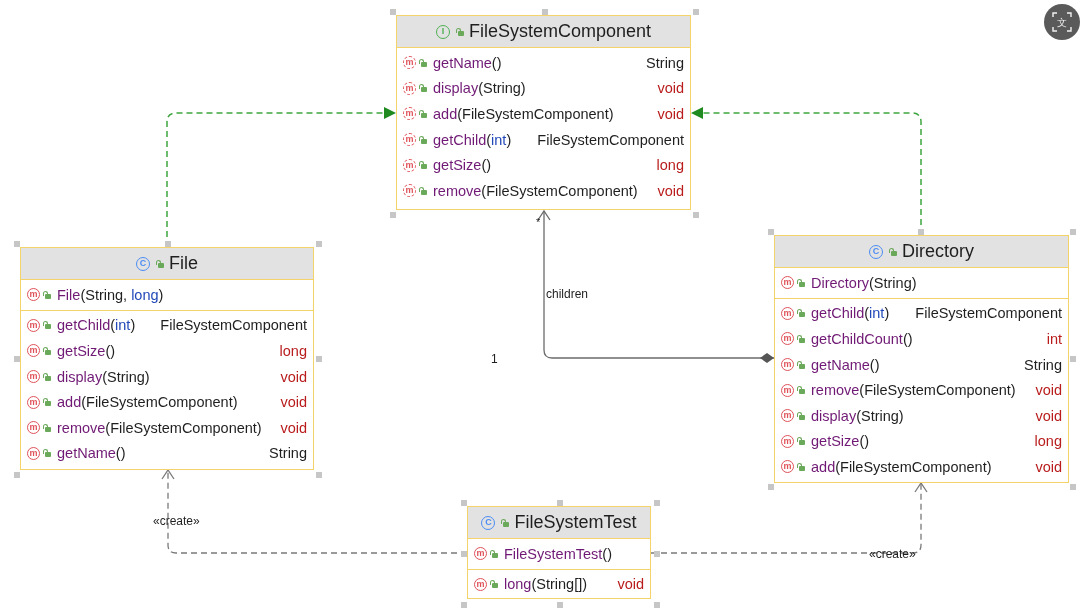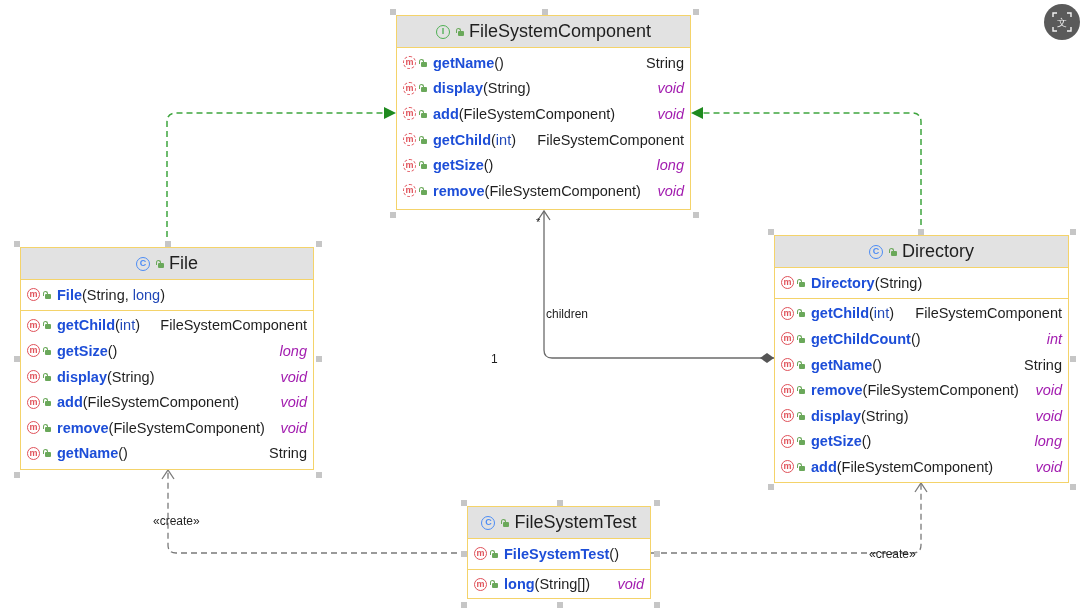--- a/index.html
+++ b/index.html
@@ -25,25 +25,25 @@
   }
   .micon.dashed { border-style:dashed; }
   .cicon, .iicon {
     width:14px; height:14px; border-radius:50%; border:1.4px solid #4c8cf5; color:#4c8cf5; box-sizing:border-box;
     font-size:9px; line-height:11px; text-align:center; font-weight:bold; display:inline-block;
   }
   .iicon { border-color:#4fb054; color:#4fb054; }
   .lock { width:7px; height:8px; display:inline-block; position:relative; }
   .lock::before { content:""; position:absolute; left:2px; bottom:0; width:6px; height:5px; background:#6aa85a; border-radius:1px; }
   .lock::after { content:""; position:absolute; left:0; top:0; width:3px; height:4px; border:1.3px solid #6aa85a; border-bottom:none; border-radius:3px 3px 0 0; }
-  .mname { color:#1d4ed8;font-weight:bold; }
+  .mname { color:#701a75; }
   .params { color:#1f1f1f; }
   .kw { color:#2148b8; }
   .ret { margin-left:auto; padding-left:10px; color:#1f1f1f; }
-  .ret.kw { color:#a21caf;font-style:italic; }
+  .ret.kw { color:#b91c1c; }
   .handle { position:absolute; width:6px; height:6px; background:#c6c6c6; }
   .lbl { position:absolute; font-size:12px; color:#1f1f1f; }
   .translate-btn {
     position:absolute; left:1044px; top:4px; width:36px; height:36px; border-radius:50%;
     background:#5a5a5a; display:flex; align-items:center; justify-content:center;
   }
 </style>
 </head>
 <body>
 
@@ -67,21 +67,21 @@
   <path d="M774,358 L767,353 L760,358 L767,363 Z" fill="#555555"></path>
 
   <path d="M467,553 L176,553 Q168,553 168,545 L168,470" fill="none" stroke="#7a7a7a" stroke-width="1.3" stroke-dasharray="6,4"></path>
   <path d="M162,479 L168,470 L174,479" fill="none" stroke="#7a7a7a" stroke-width="1.3"></path>
 
   <path d="M651,553 L913,553 Q921,553 921,545 L921,483" fill="none" stroke="#7a7a7a" stroke-width="1.3" stroke-dasharray="6,4"></path>
   <path d="M915,492 L921,483 L927,492" fill="none" stroke="#7a7a7a" stroke-width="1.3"></path>
 </svg>
 
 <span class="lbl" style="left:536px;top:216px;font-size:11px;">*</span>
-<span class="lbl" style="left:546px;top:287px;margin-top:20px;">children</span>
+<span class="lbl" style="left:546px;top:287px;">children</span>
 <span class="lbl" style="left:491px;top:352px;">1</span>
 <span class="lbl" style="left:153px;top:514px;">«create»</span>
 <span class="lbl" style="left:869px;top:547px;">«create»</span>
 
 <div>
   <div class="handle" style="left:390px;top:9px"></div>
   <div class="handle" style="left:542px;top:9px"></div>
   <div class="handle" style="left:693px;top:9px"></div>
   <div class="handle" style="left:390px;top:212px"></div>
   <div class="handle" style="left:693px;top:212px"></div>

